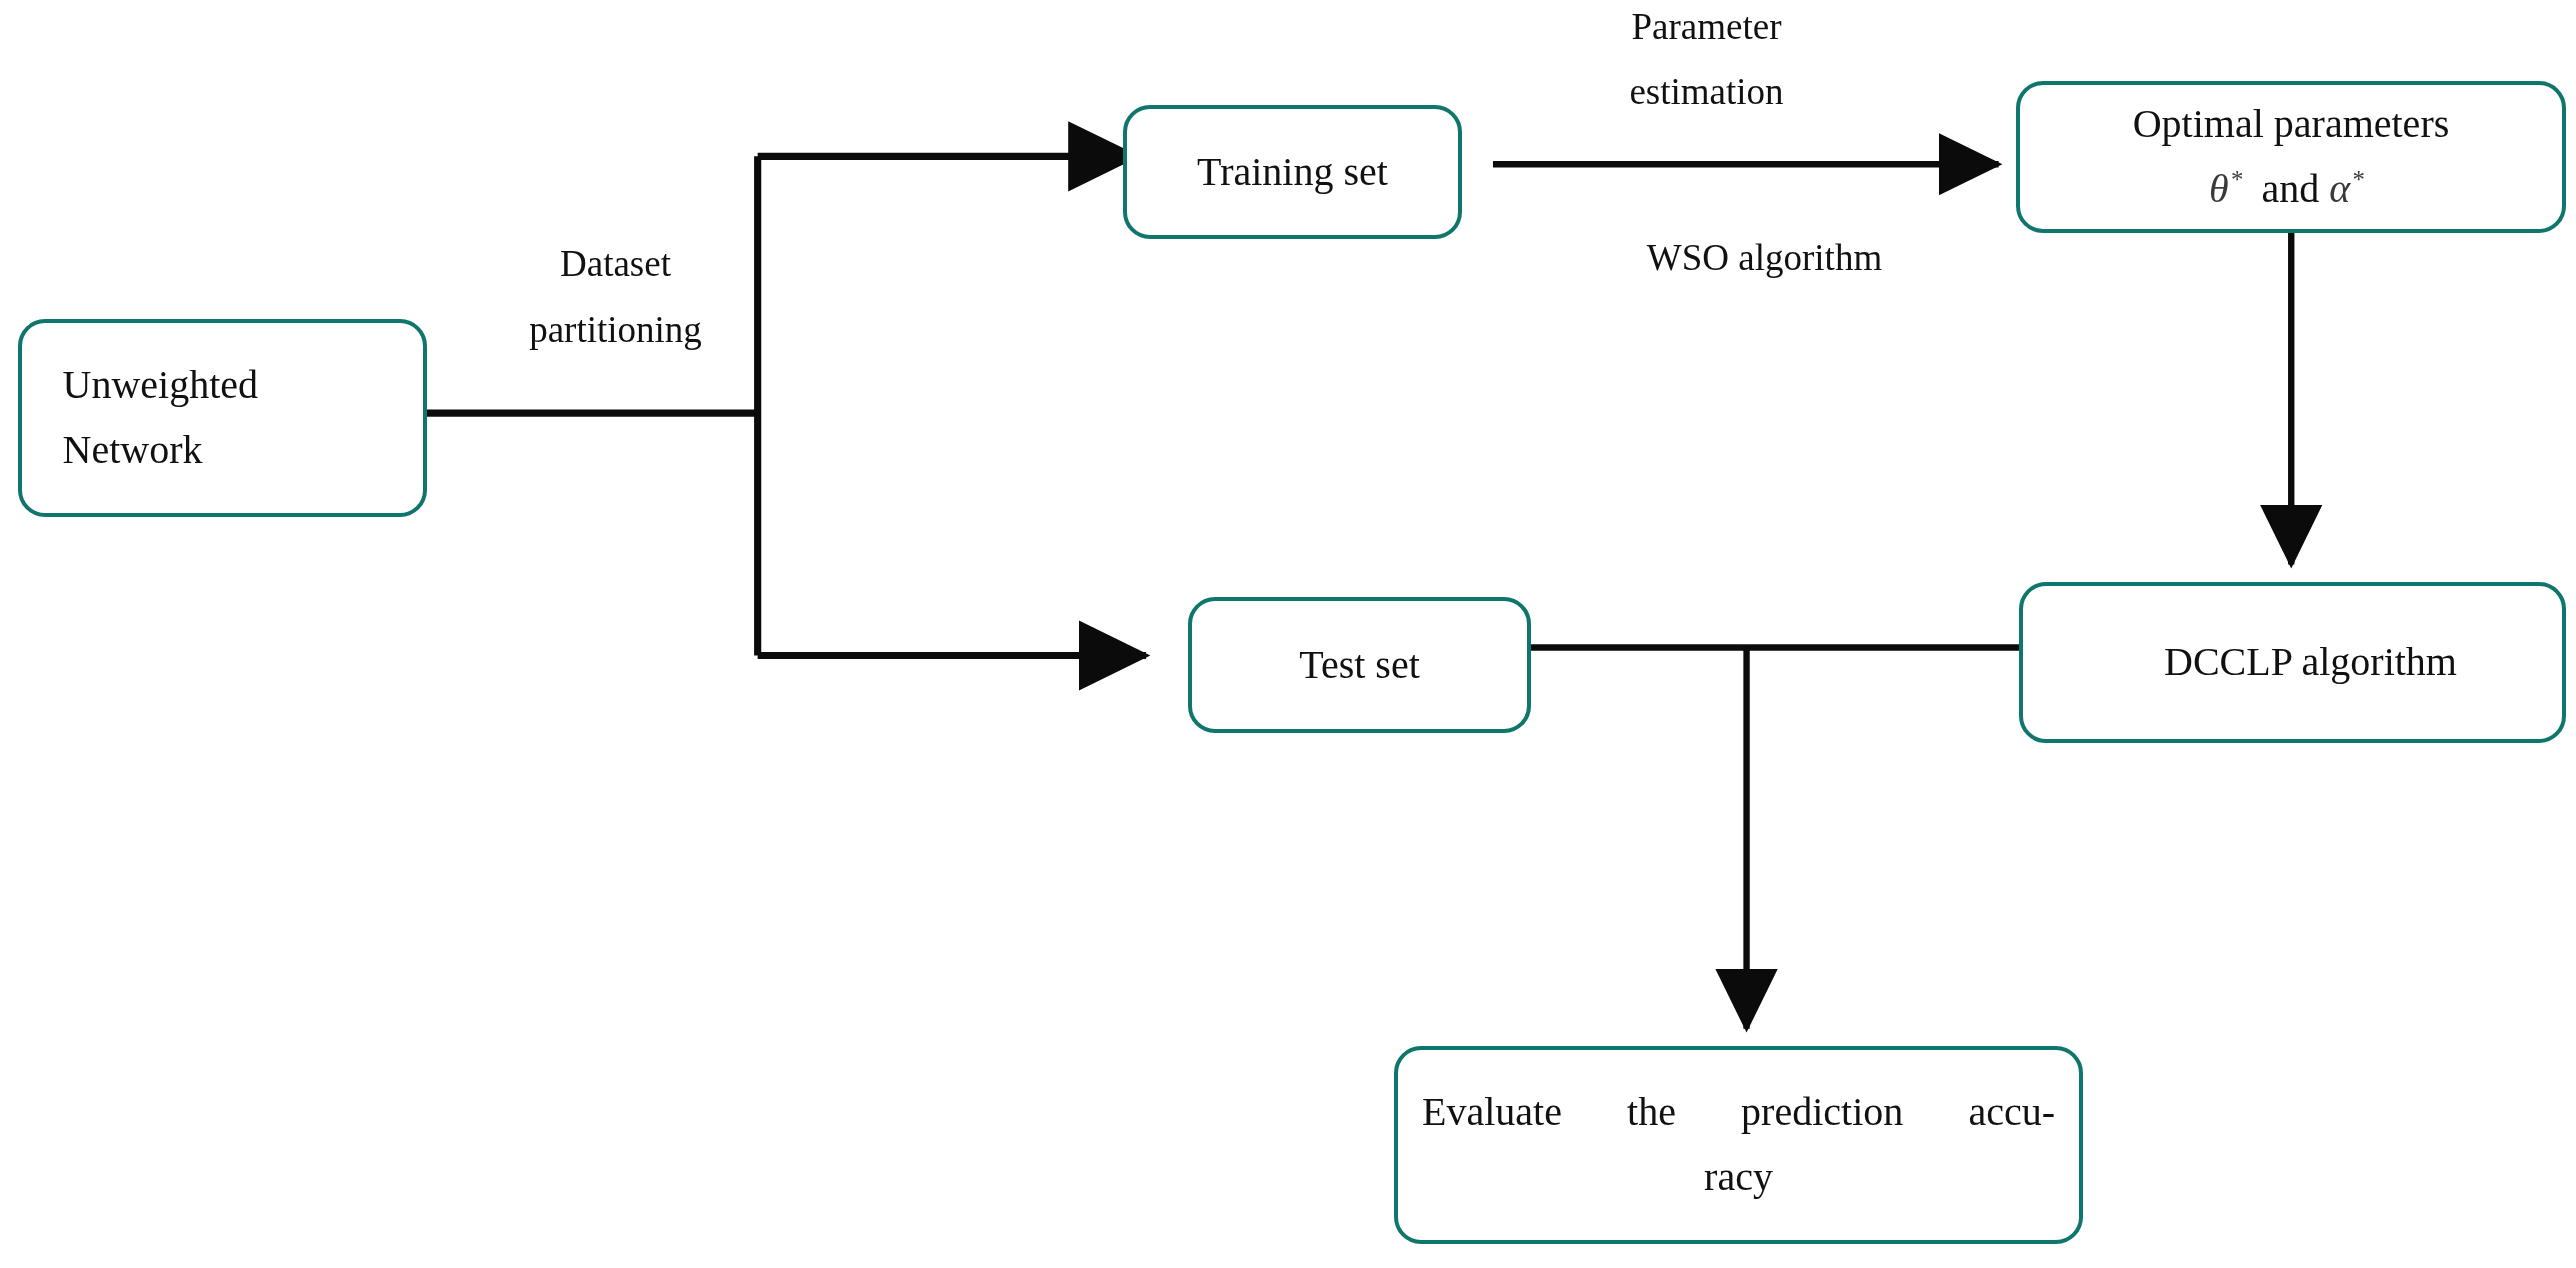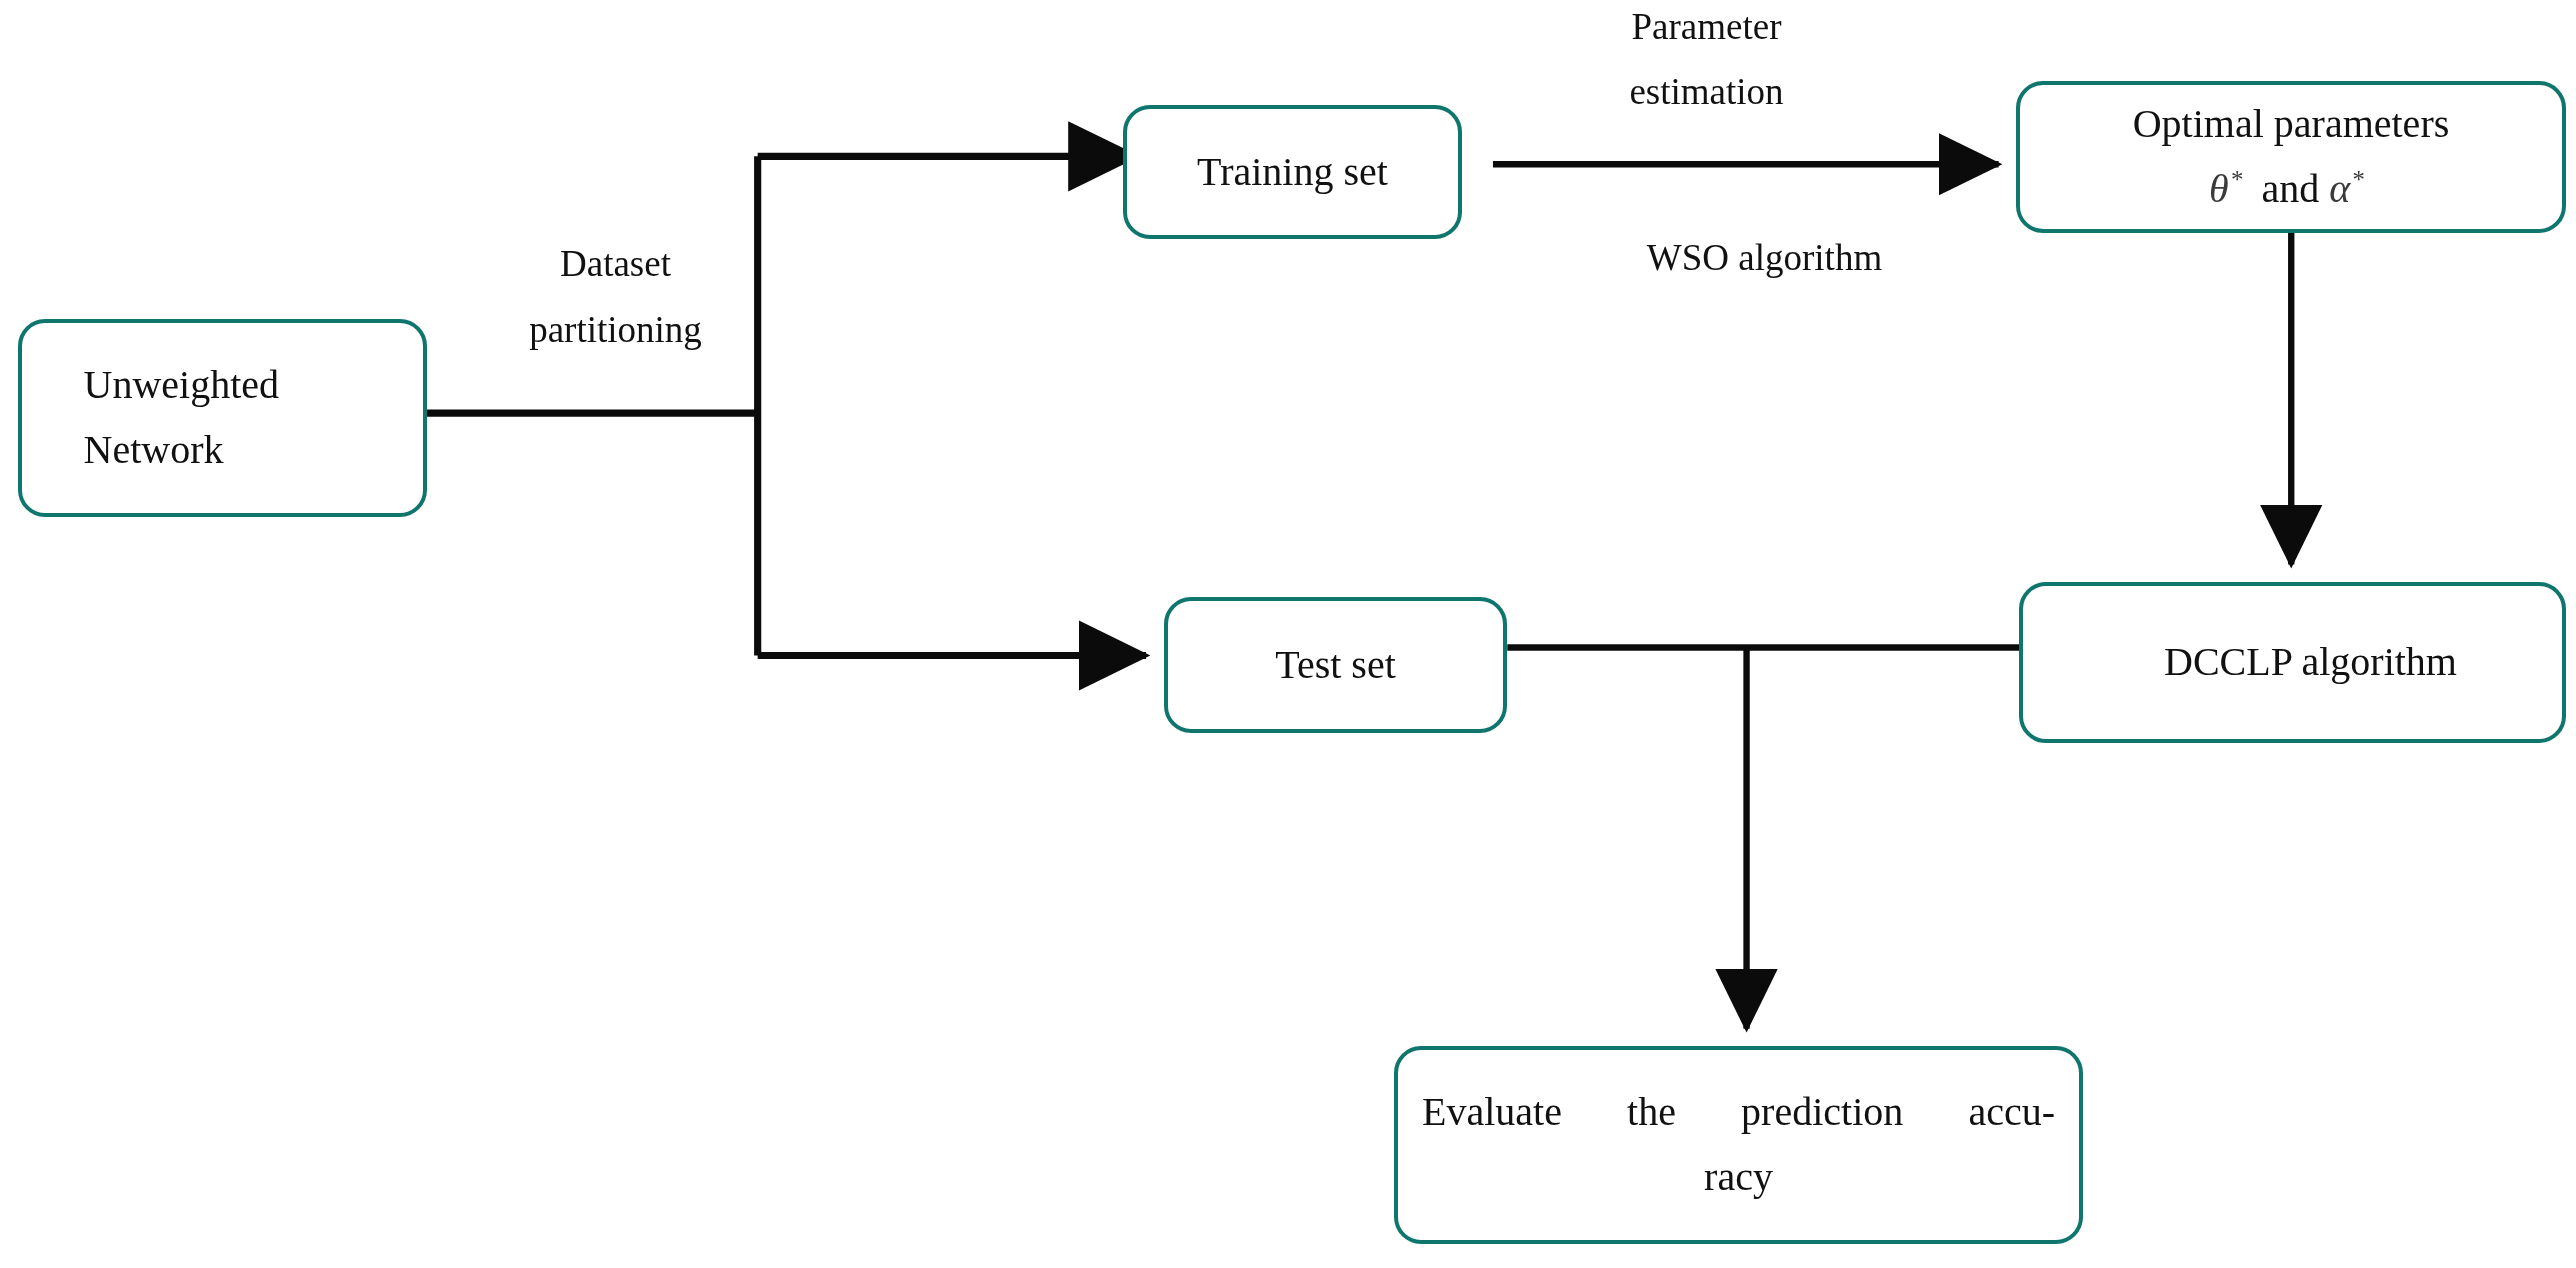--- a/index.html
+++ b/index.html
@@ -35,21 +35,21 @@
     color: #111111;
     line-height: 1.62;
   }
   .node .node-text {
     display: block;
     width: 100%;
     padding: 0 24px;
     box-sizing: border-box;
     font-size: 40px;
   }
-  .node.left-align .node-text { text-align: left; padding-left: 62px; }
+  .node.left-align .node-text { text-align: left; padding-left: 41px; }
   .node.center-align .node-text { text-align: center; }
   .edge-label {
     position: absolute;
     color: #111111;
     font-size: 37px;
     line-height: 1.78;
     text-align: center;
     white-space: pre-line;
   }
   .math-line {
@@ -109,21 +109,21 @@
     <span class="node-text">Training set</span>
   </div>
 
   <div class="node center-align" style="left:2016px; top:81px; width:550px; height:152px;">
     <span class="node-text">
       <span class="math-line">Optimal parameters</span>
       <span class="math-line"><span class="mvar">θ</span><span class="mstar">*</span><span> and </span><span class="mvar">α</span><span class="mstar">*</span></span>
     </span>
   </div>
 
-  <div class="node center-align" style="left:1164px; top:597px; width:343px; height:136px;">
+  <div class="node center-align" style="left:1188px; top:597px; width:343px; height:136px;">
     <span class="node-text">Test set</span>
   </div>
 
   <div class="node center-align" style="left:2019px; top:582px; width:547px; height:161px;padding-left:36px;">
     <span class="node-text">DCCLP algorithm</span>
   </div>
 
   <div class="node center-align" style="left:1394px; top:1046px; width:689px; height:198px;">
     <span class="node-text">
       <span class="hyphen-line">Evaluate the prediction accu-</span>

